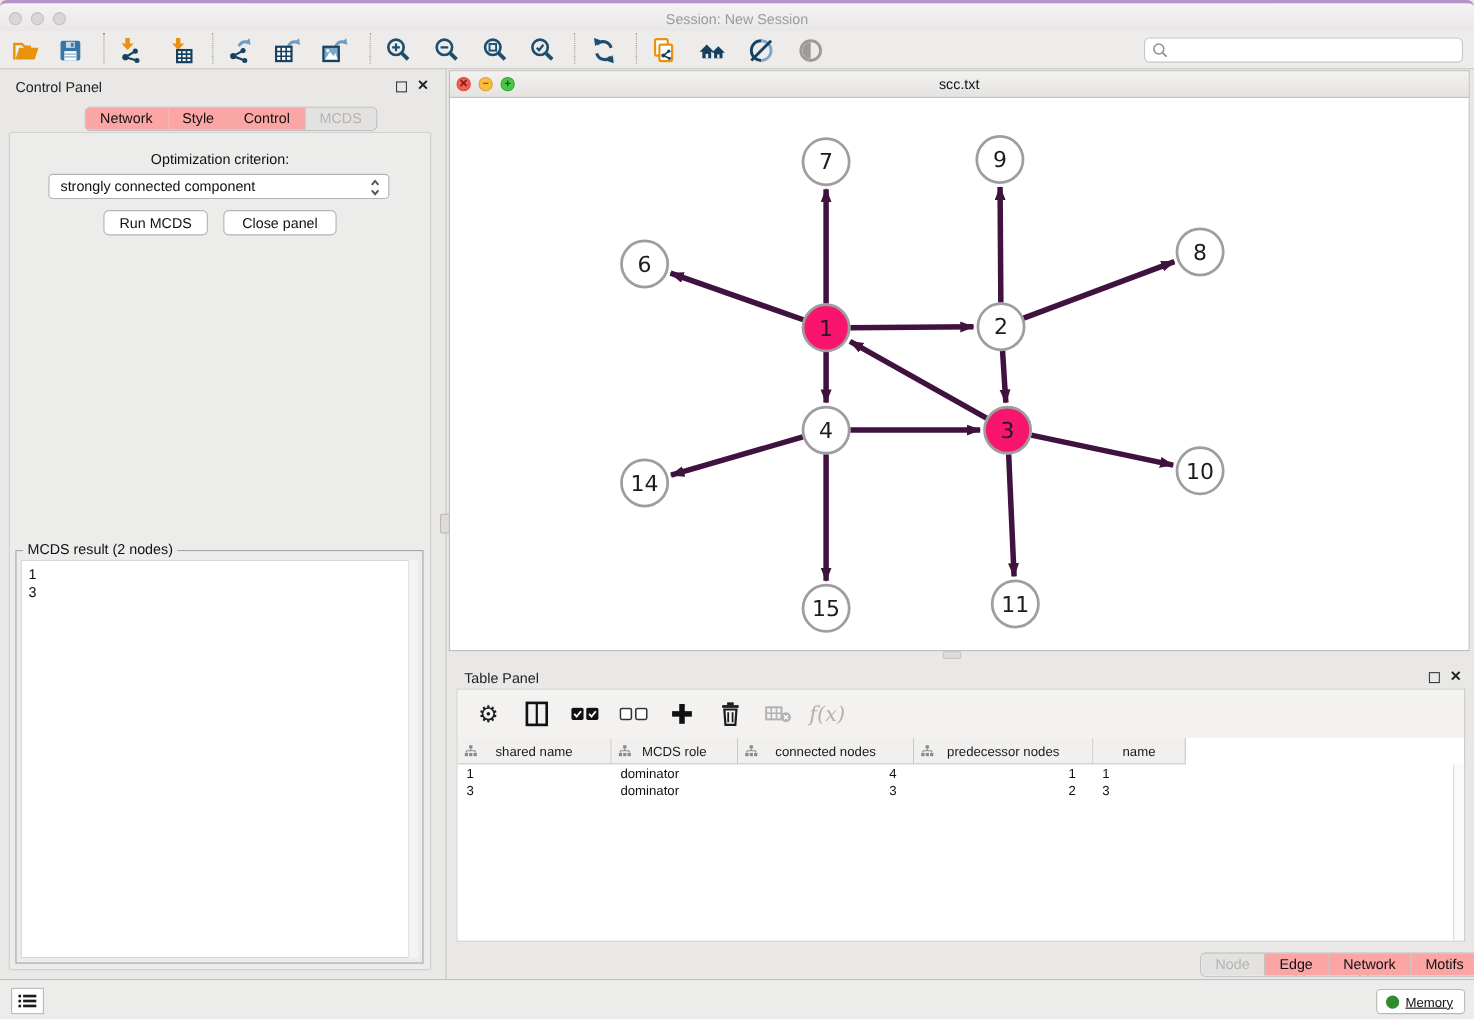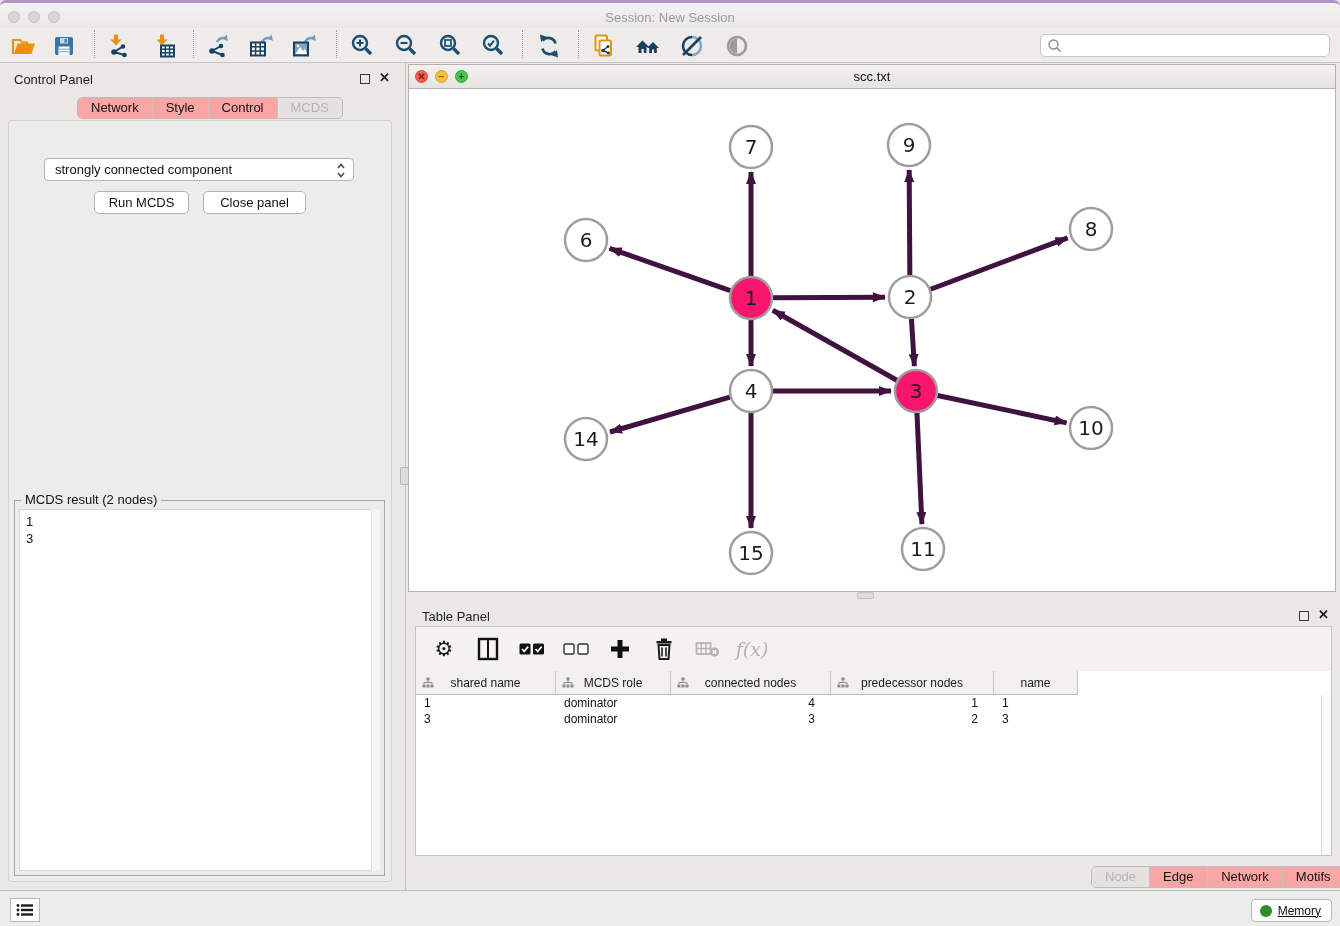--- a/index.html
+++ b/index.html
@@ -299,20 +299,21 @@
     <div class="win-close cp-close">✕</div>
 
     <div class="seg cp-tabs">
       <div class="tab">Network</div>
       <div class="tab">Style</div>
       <div class="tab">Control</div>
       <div class="tab sel">MCDS</div>
     </div>
 
     <div class="cp-content"></div>
+    <div class="opt-label">Optimization criterion:</div>
 
     <div class="select">
       <span>strongly connected component</span>
       <svg class="stepper" width="10" height="17" viewBox="0 0 10 17">
           <polyline points="2,6 5,2.5 8,6" fill="none" stroke="#555" stroke-width="1.8"></polyline>
           <polyline points="2,11 5,14.5 8,11" fill="none" stroke="#555" stroke-width="1.8"></polyline>
         </svg>
     </div>
 
     <div class="btn run-btn">Run MCDS</div>

